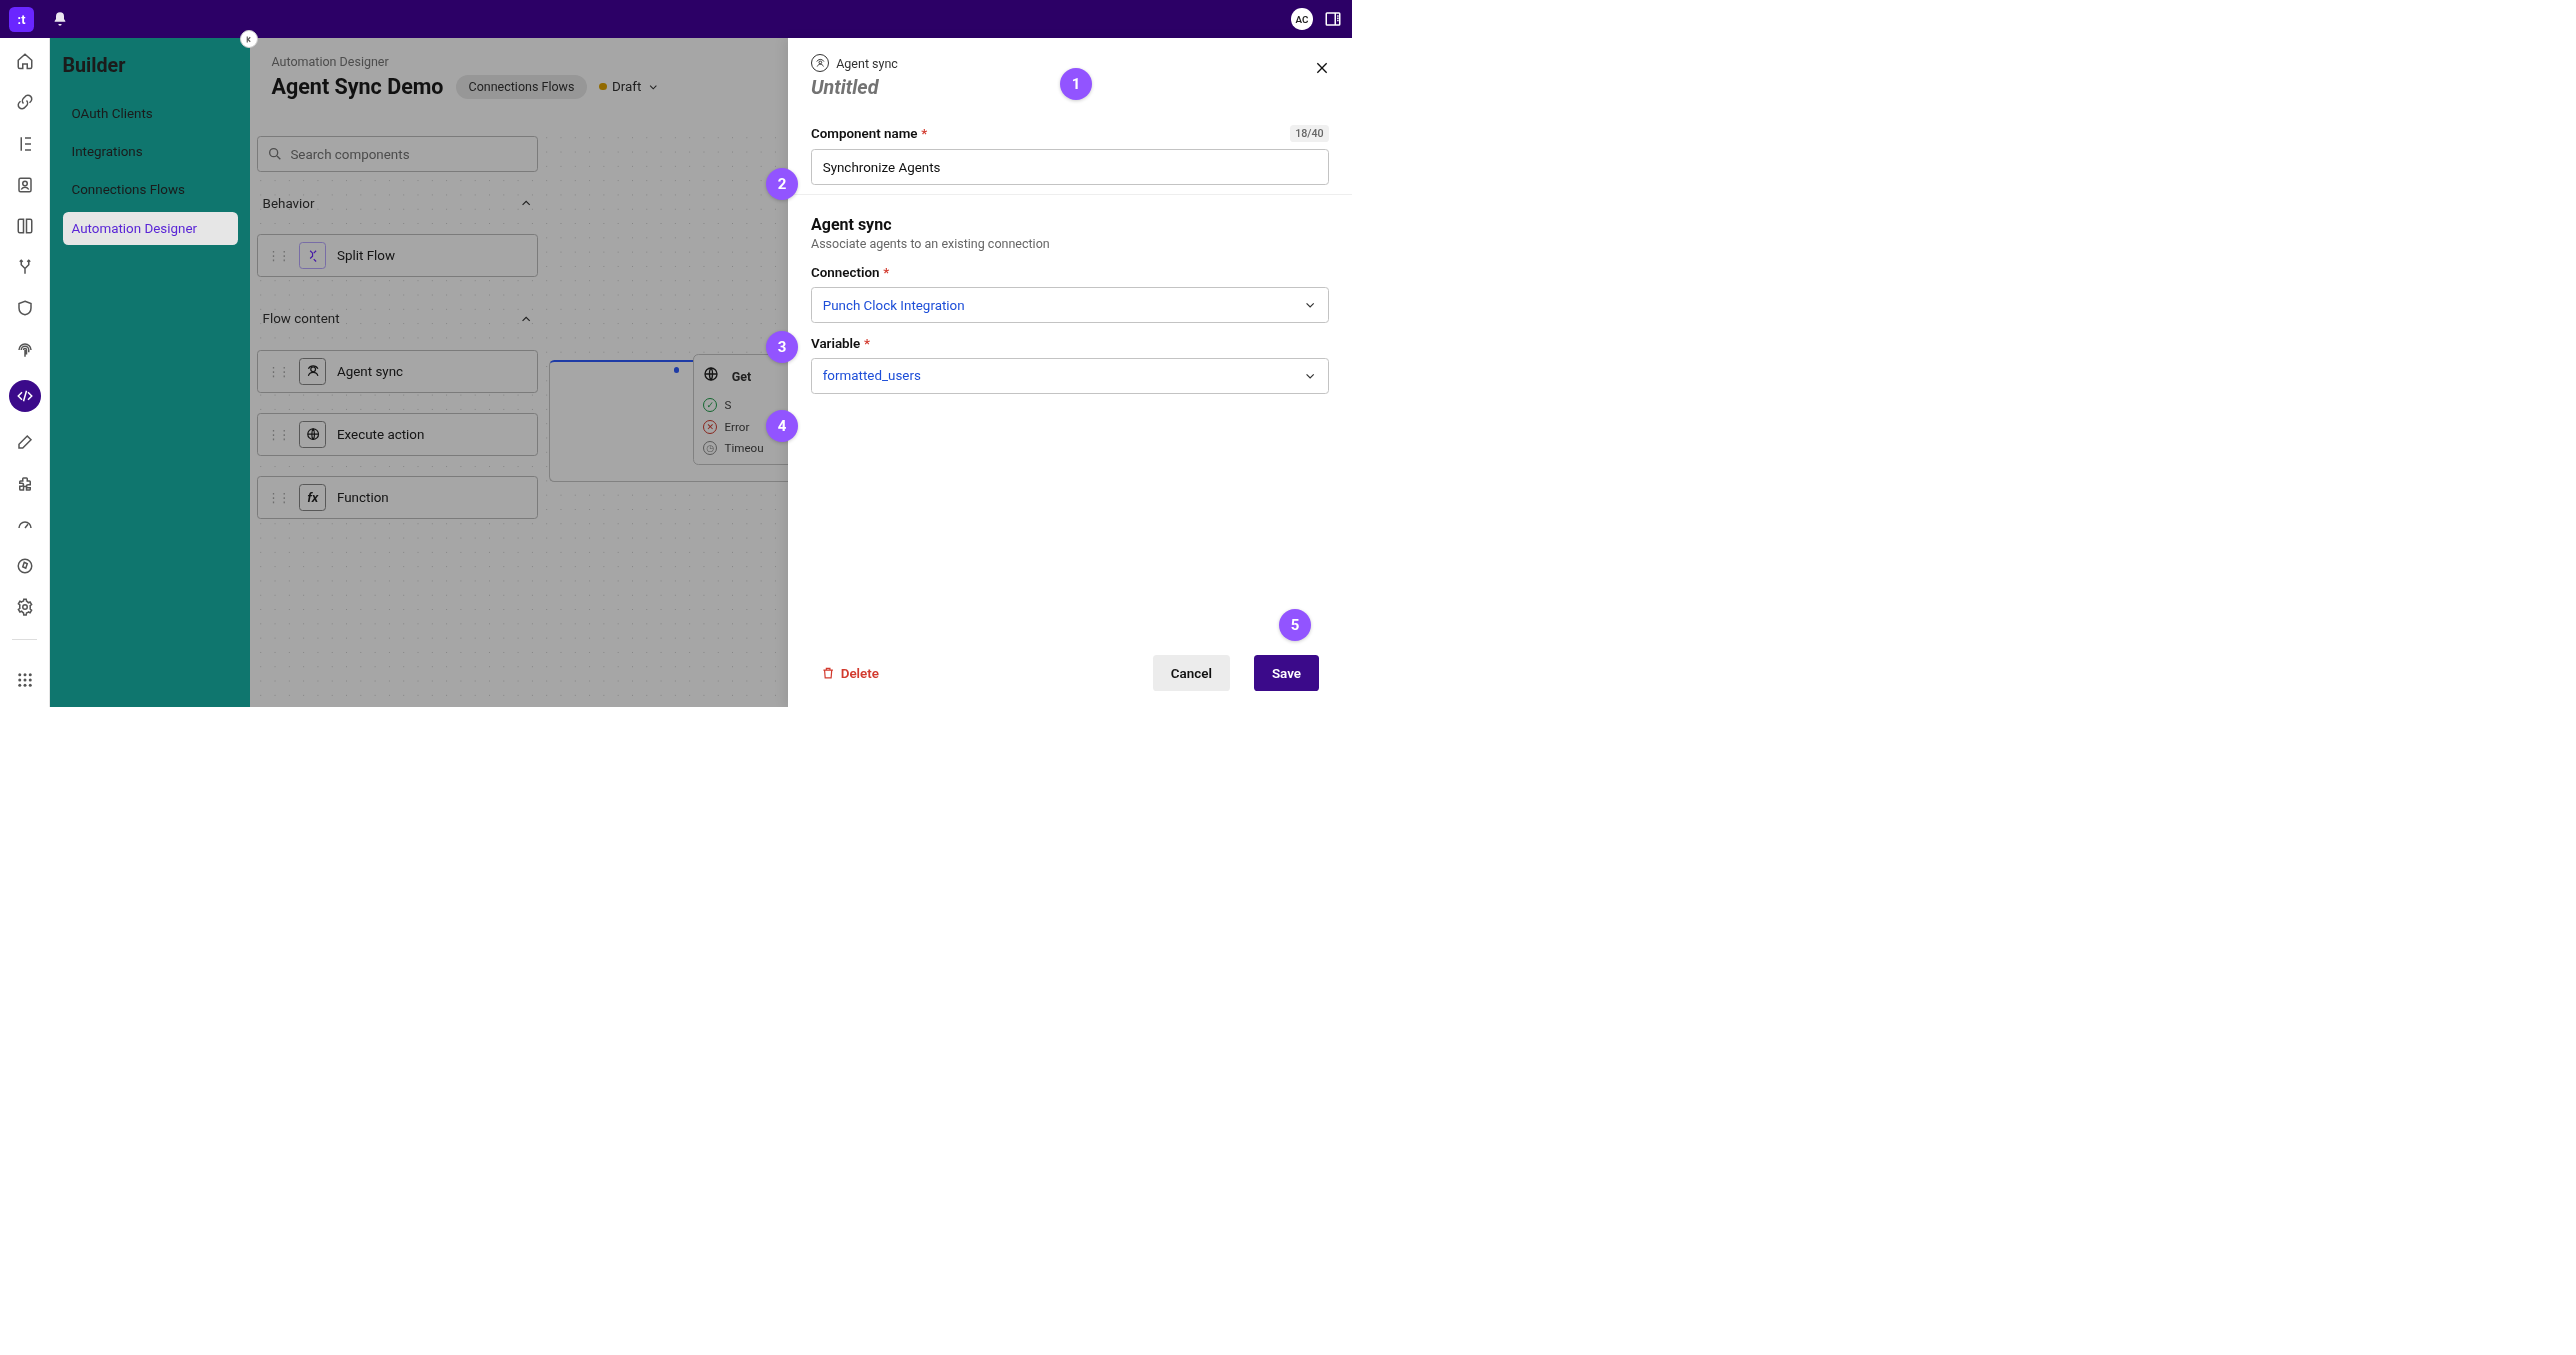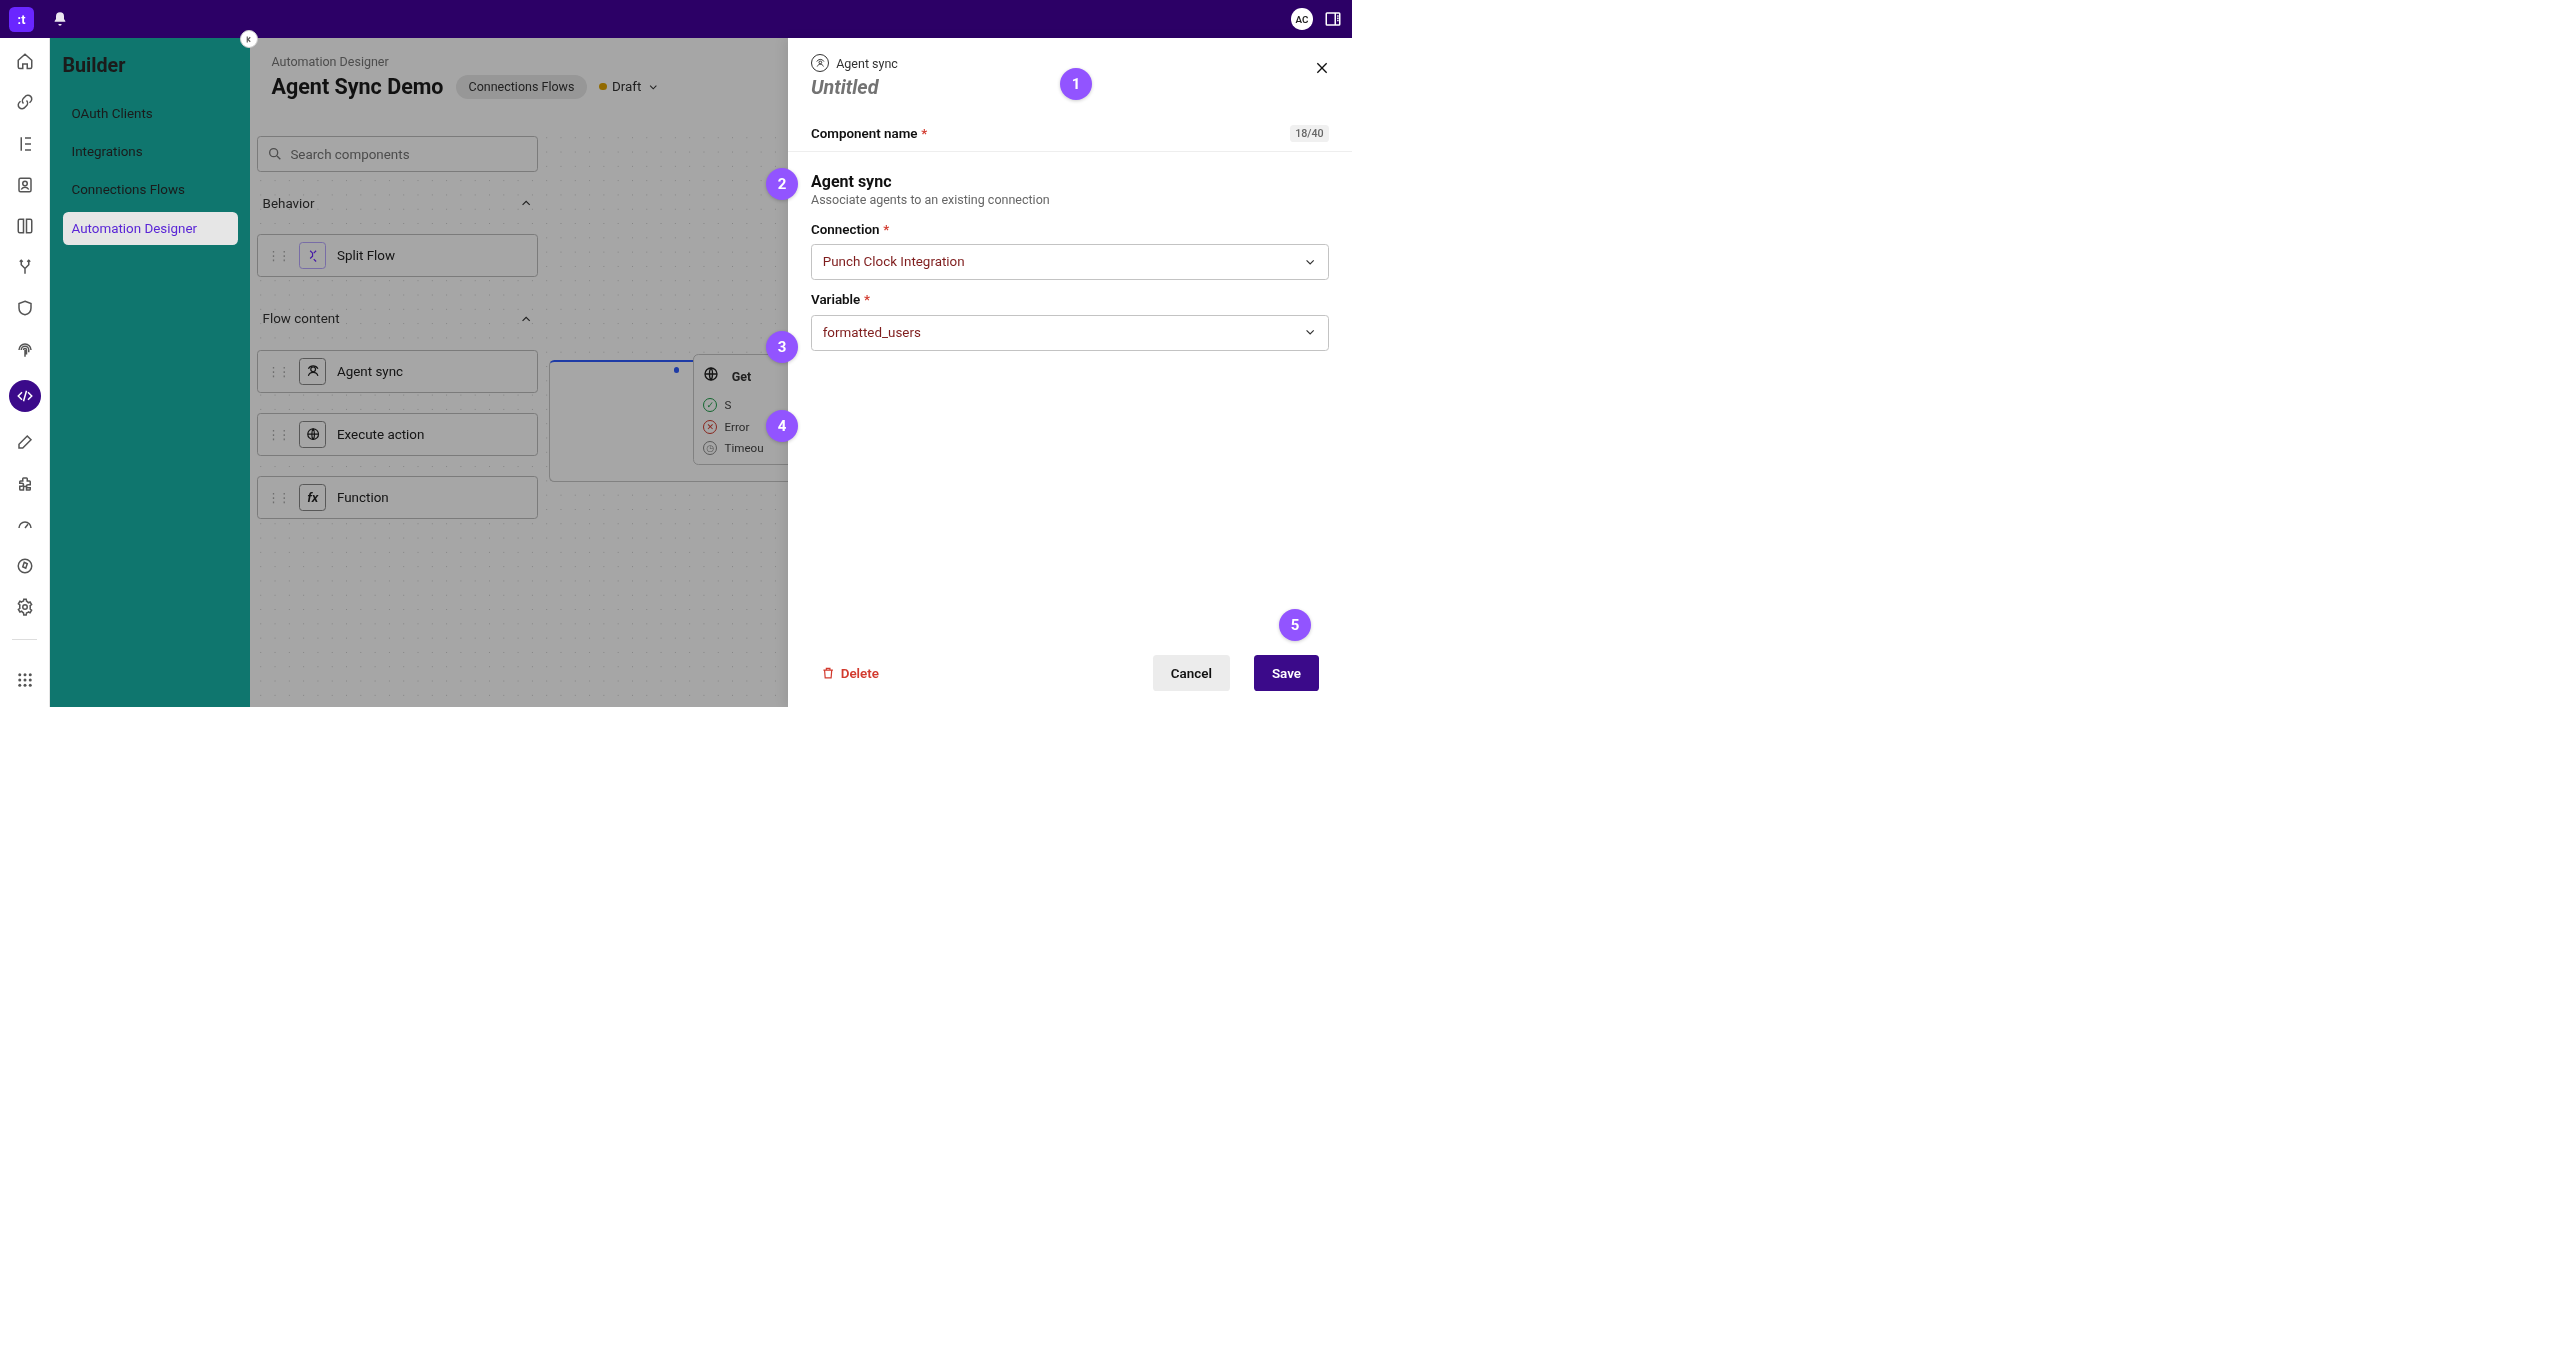--- a/index.html
+++ b/index.html
@@ -164,21 +164,21 @@
   .fld-label .req { color:#d23a2e; }
   .counter { margin-left:auto; font-size:10.7px; font-weight:500; color:#666; background:#f0f0f0; border-radius:3.6px; padding:1.8px 5.4px; }
   .text-input {
     margin-top:7.2px; width:100%; height:36px; border:0.9px solid #c3c3c3; border-radius:3.6px;
     padding:0 10.7px; font-size:13.4px; color:#111; outline:none; background:#fff;
   }
   .sect-title { font-size:16px; font-weight:700; color:#111; }
   .sect-sub { font-size:12.5px; color:#666; margin-top:1.8px; }
   .select {
     margin-top:7.2px; width:100%; height:36px; border:0.9px solid #c3c3c3; border-radius:3.6px;
-    padding:0 10.7px; font-size:13.4px; color:#7f1d1d; display:flex; align-items:center; justify-content:space-between;
+    padding:0 10.7px; font-size:13.4px; color:#1d4ed8; display:flex; align-items:center; justify-content:space-between;
     cursor:pointer; background:#fff;
   }
   .select .chev { color:#333; }
 
   .panel-footer {
     margin-top:auto; padding:16px 33px; display:flex; align-items:center; gap:24px;
   }
   .panel-footer .delete { color:#d23a2e; font-size:13.4px; display:flex; align-items:center; gap:5.4px; cursor:pointer; font-weight:600; }
   .panel-footer .spacer { flex:1; }
   .btn { height:36px; padding:0 18px; border-radius:3.6px; font-size:13.4px; font-weight:600; cursor:pointer; display:flex; align-items:center; }
@@ -464,20 +464,21 @@
         </svg>
     </div>
   </div>
 
   <div class="panel-section">
     <div class="fld-label">
       <span>Component name</span>
         <span class="req">*</span>
       <span class="counter">18/40</span>
     </div>
+    <input class="text-input" type="text" value="Synchronize Agents" style="">
   </div>
 
   <div class="panel-section bordered">
     <div class="sect-title">Agent sync</div>
     <div class="sect-sub">Associate agents to an existing connection</div>
 
     <div style="height:14.3px"></div>
     <div class="fld-label">
       <span>Connection</span>
         <span class="req">*</span>

